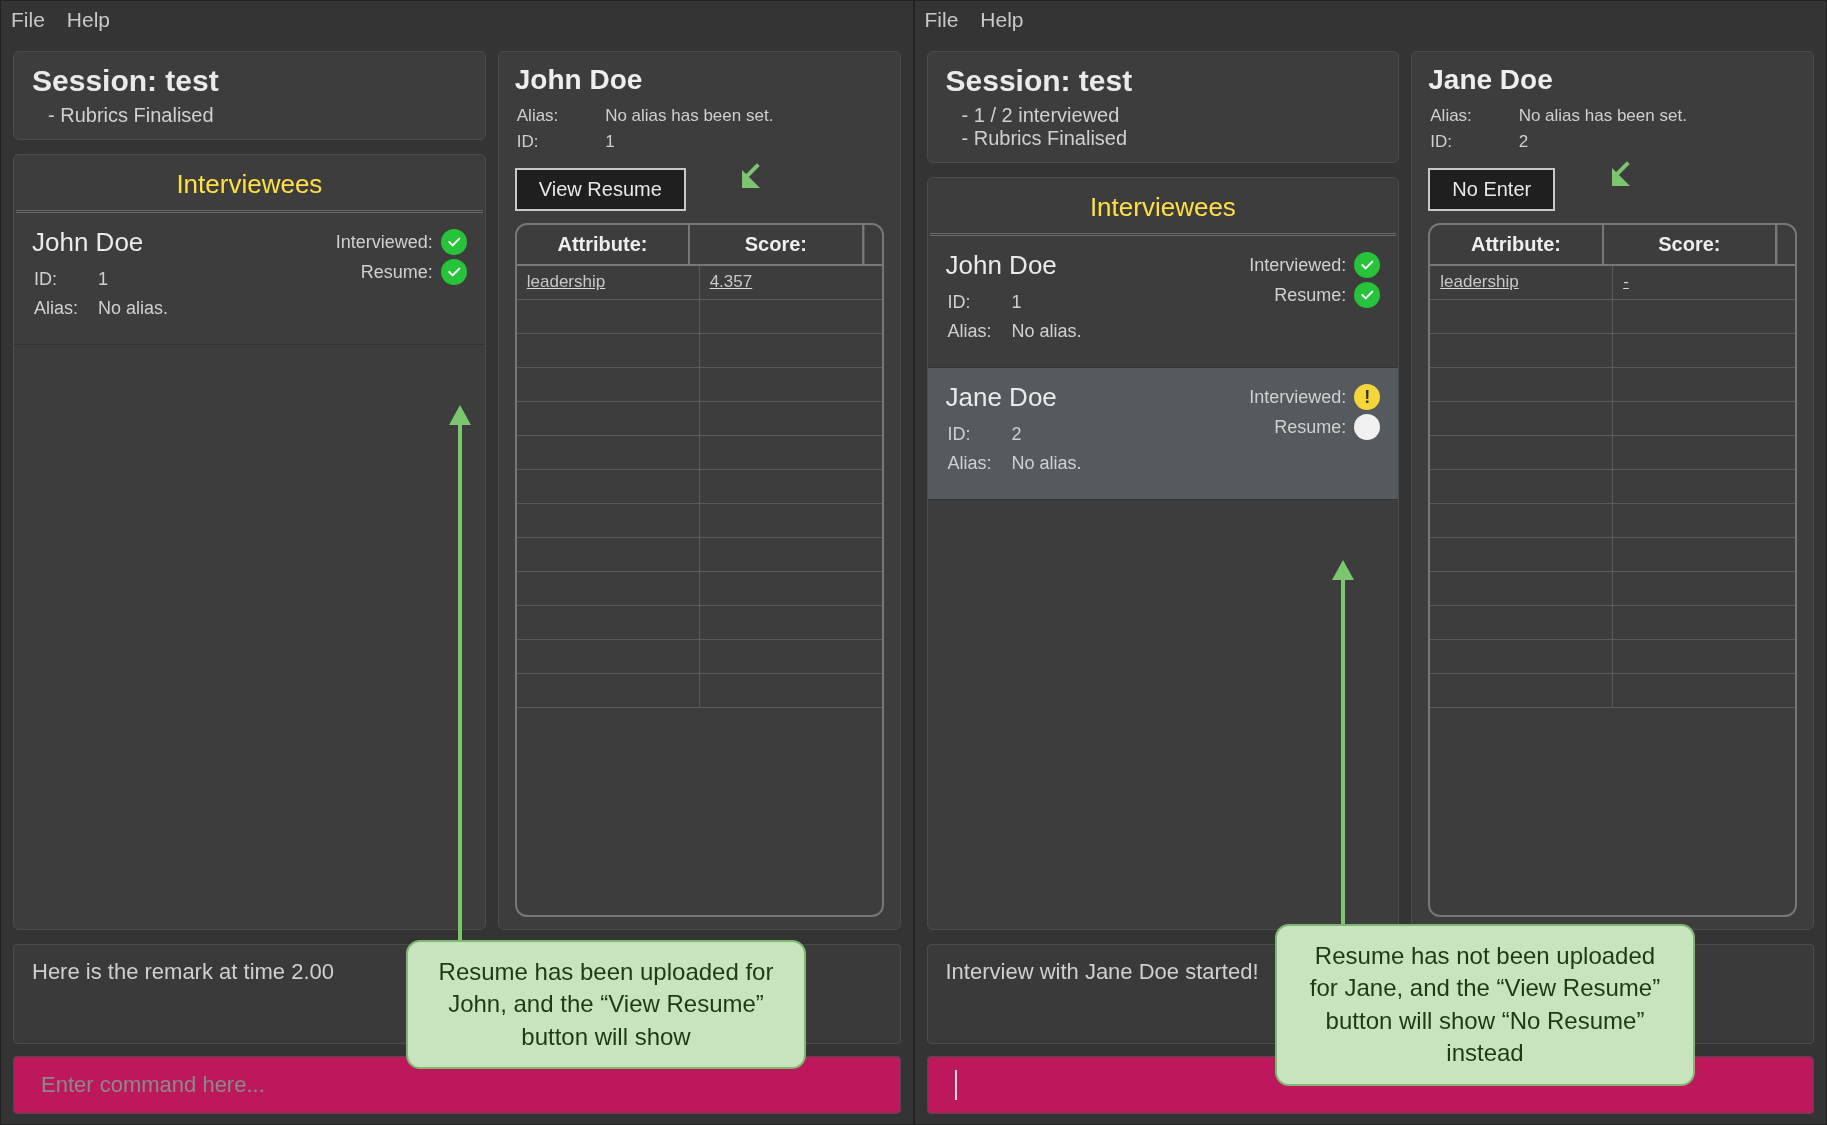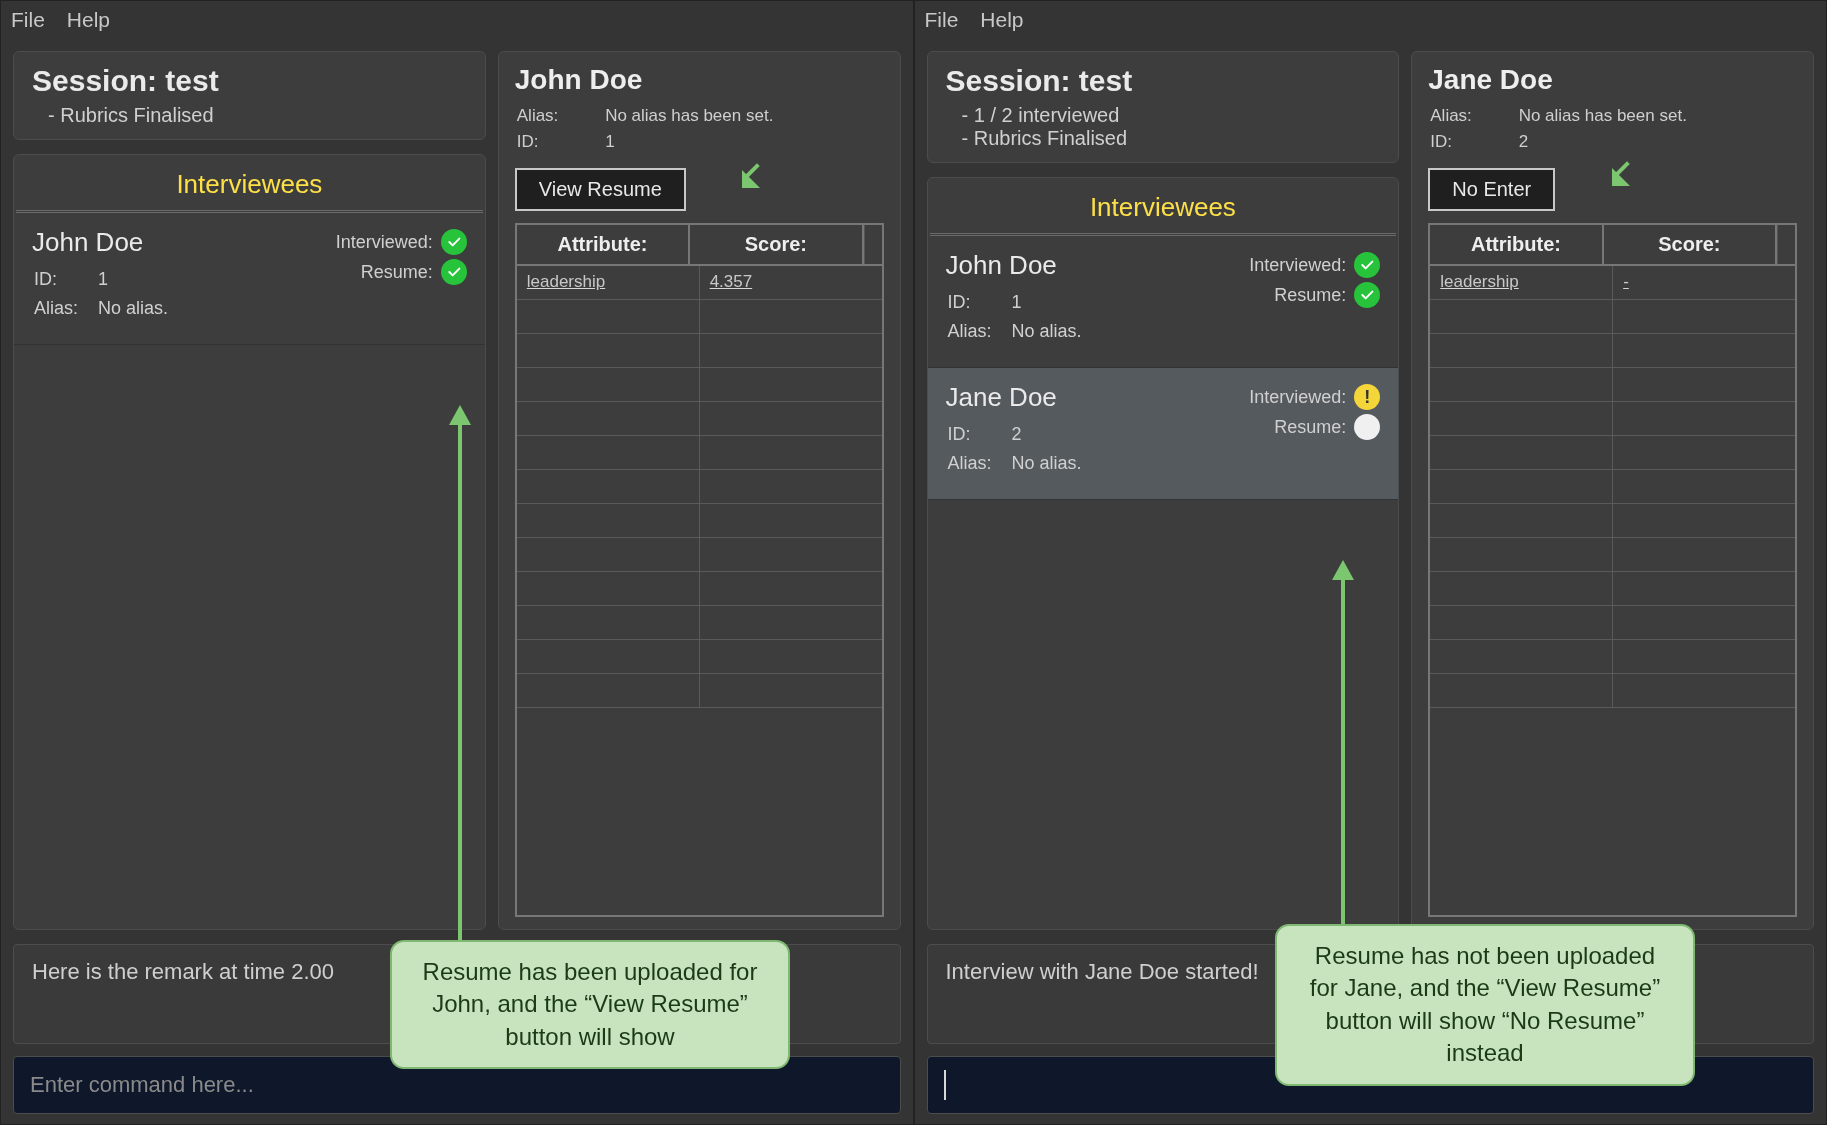--- a/index.html
+++ b/index.html
@@ -166,21 +166,21 @@
     border: 2px solid #c8c8c8;
     color: #e8e8e8;
     font-size: 20px;
     padding: 8px 22px;
     cursor: pointer;
     width: fit-content;
   }
   .attr-box {
     margin-top: 12px;
     border: 2px solid #777;
-    border-radius: 0;
+    border-radius: 12px;
     flex: 1;
     display: flex;
     flex-direction: column;
     overflow: hidden;
     min-height: 0;
   }
   .attr-head {
     display: flex;
     border-bottom: 2px solid #777;
   }
@@ -226,26 +226,26 @@
   .remark-box {
     height: 100px;
     padding: 14px 18px;
     font-size: 22px;
     color: #cfcfcf;
     background: #3a3a3a;
   }
   .cmd-box {
     height: 58px;
     margin: 12px 12px 10px 12px;
-    background: #0f172a;
+    background: #be185d;
     border: 1px solid #4c4c4c;
     border-radius: 4px;
     display: flex;
     align-items: center;
-    padding: 0 16px;
+    padding: 0 27px;
   }
   .cmd-box input {
     width: 100%;
     background: transparent;
     border: none;
     outline: none;
     color: #d8d8d8;
     font-size: 22px;
   }
   .cmd-box input::placeholder { color: #8a8a8a; }
@@ -615,21 +615,21 @@
     <div class="cmd-box">
       <div class="cursor-bar"></div>
       <input type="text" style="width: 0px;">
     </div>
   </div>
 
 </div>
 
 <div class="arrow-head up" style="left:449px; top:405px;"></div>
 <div class="arrow-line" style="left:458px; top:424px; width:4px; height:530px;"></div>
-<div class="callout" style="left:390px; top:940px;">Resume has been uploaded for John, and the “View Resume” button will show</div>
+<div class="callout" style="left:406px; top:940px;">Resume has been uploaded for John, and the “View Resume” button will show</div>
 
 <div class="arrow-diag" style="left:740px; top:162px;">
   <svg viewBox="0 0 28 28">
       <polygon points="2,26 2,8 20,26" fill="#7bc66f"></polygon>
       <rect x="10" y="0" width="4" height="18" transform="rotate(45 12 9)" fill="#7bc66f"></rect>
     </svg>
 </div>
 
 <div class="arrow-head up" style="left:1332px; top:560px;"></div>
 <div class="arrow-line" style="left:1341px; top:579px; width:4px; height:360px;"></div>

